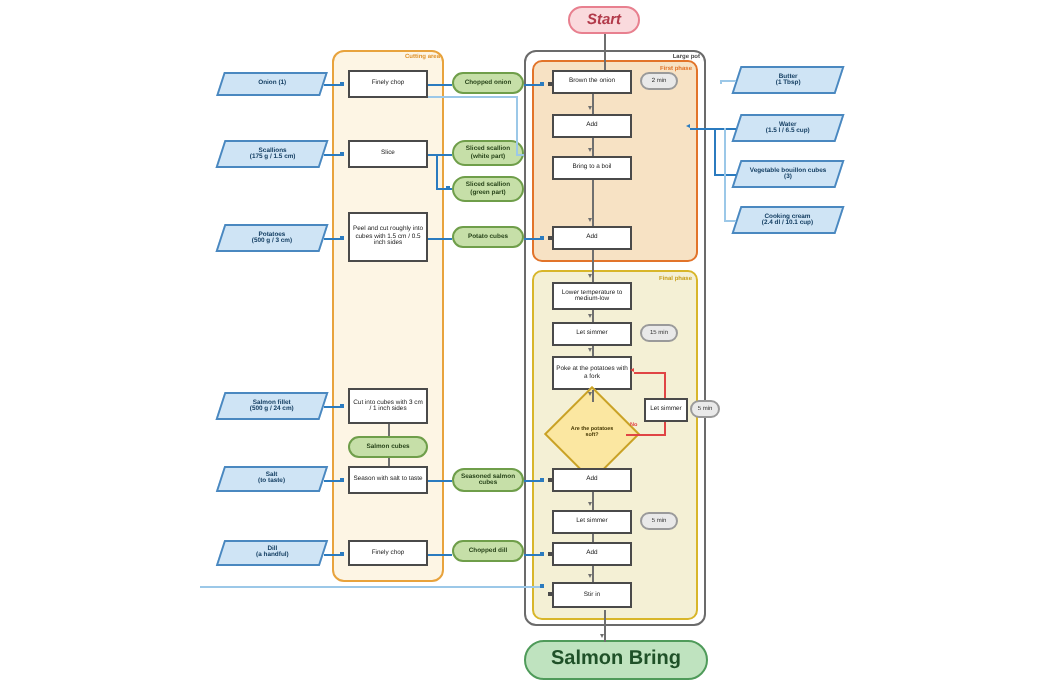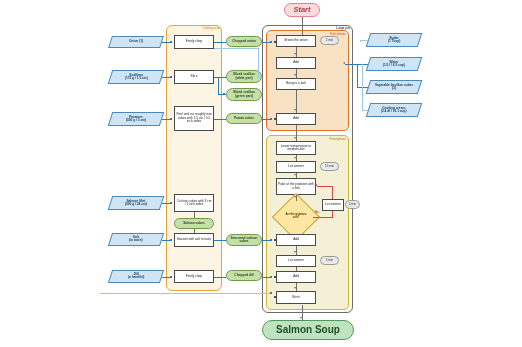--- a/index.html
+++ b/index.html
@@ -111,21 +111,21 @@
   <div class="container c-first" style="left:266px; top:30px; width:83px; height:101px;"></div>
   <div class="c-label lbl-first" style="left:312px; top:33px; width:34px;">First phase</div>
 
   <div class="container c-final" style="left:266px; top:135px; width:83px; height:175px;"></div>
   <div class="c-label lbl-final" style="left:312px; top:138px; width:34px;">Final phase</div>
 
   <div class="node term-start" style="left:284px; top:3px; width:36px; height:14px;">Start</div>
   <div class="edge" style="left:301.5px; top:17px; width:1px; height:24px;"></div>
   <div class="sq dark" style="left:300.5px; top:40px;"></div>
 
-  <div class="node term-end" style="left:262px; top:320px; width:92px; height:20px;">Salmon Soup</div>
+  <div class="node term-end" style="left:262px; top:320px; width:92px; height:20px;">Salmon Bring</div>
   <div class="edge" style="left:301.5px; top:305px; width:1px; height:16px;"></div>
   <div class="arrow down" style="left:299.7px; top:317px;"></div>
 
   <div class="node ingr" style="left:110px; top:36px; width:52px; height:12px;">
     <span><b>Onion</b>
     <i style="font-style:normal;">(1)</i></span>
   </div>
   <div class="node ingr" style="left:110px; top:70px; width:52px; height:14px;">
     <span><b>Scallions</b><br>
     <i style="font-style:normal;">(175 g / 1.5 cm)</i></span>

